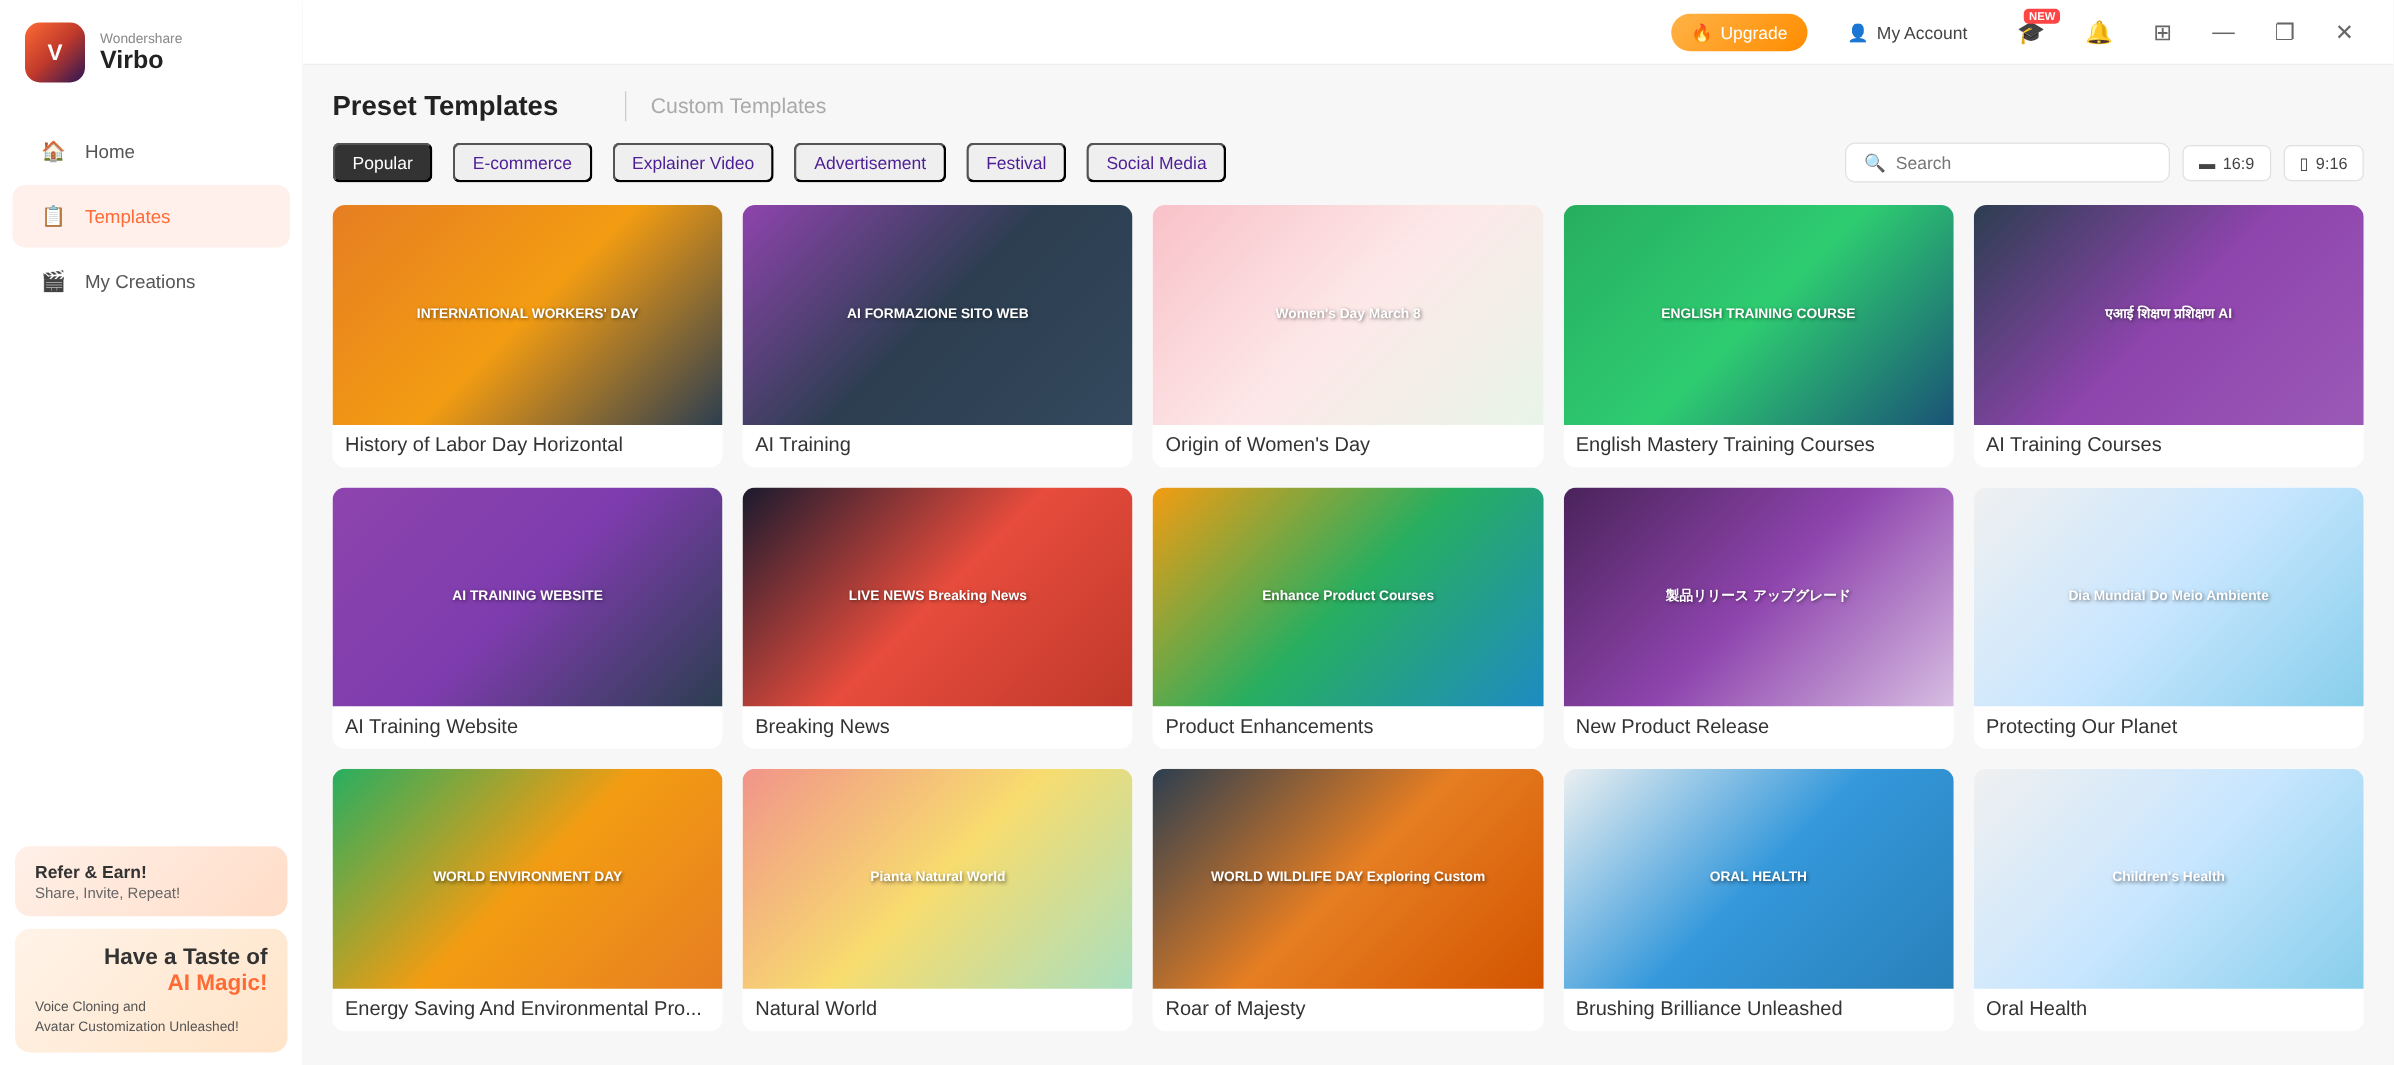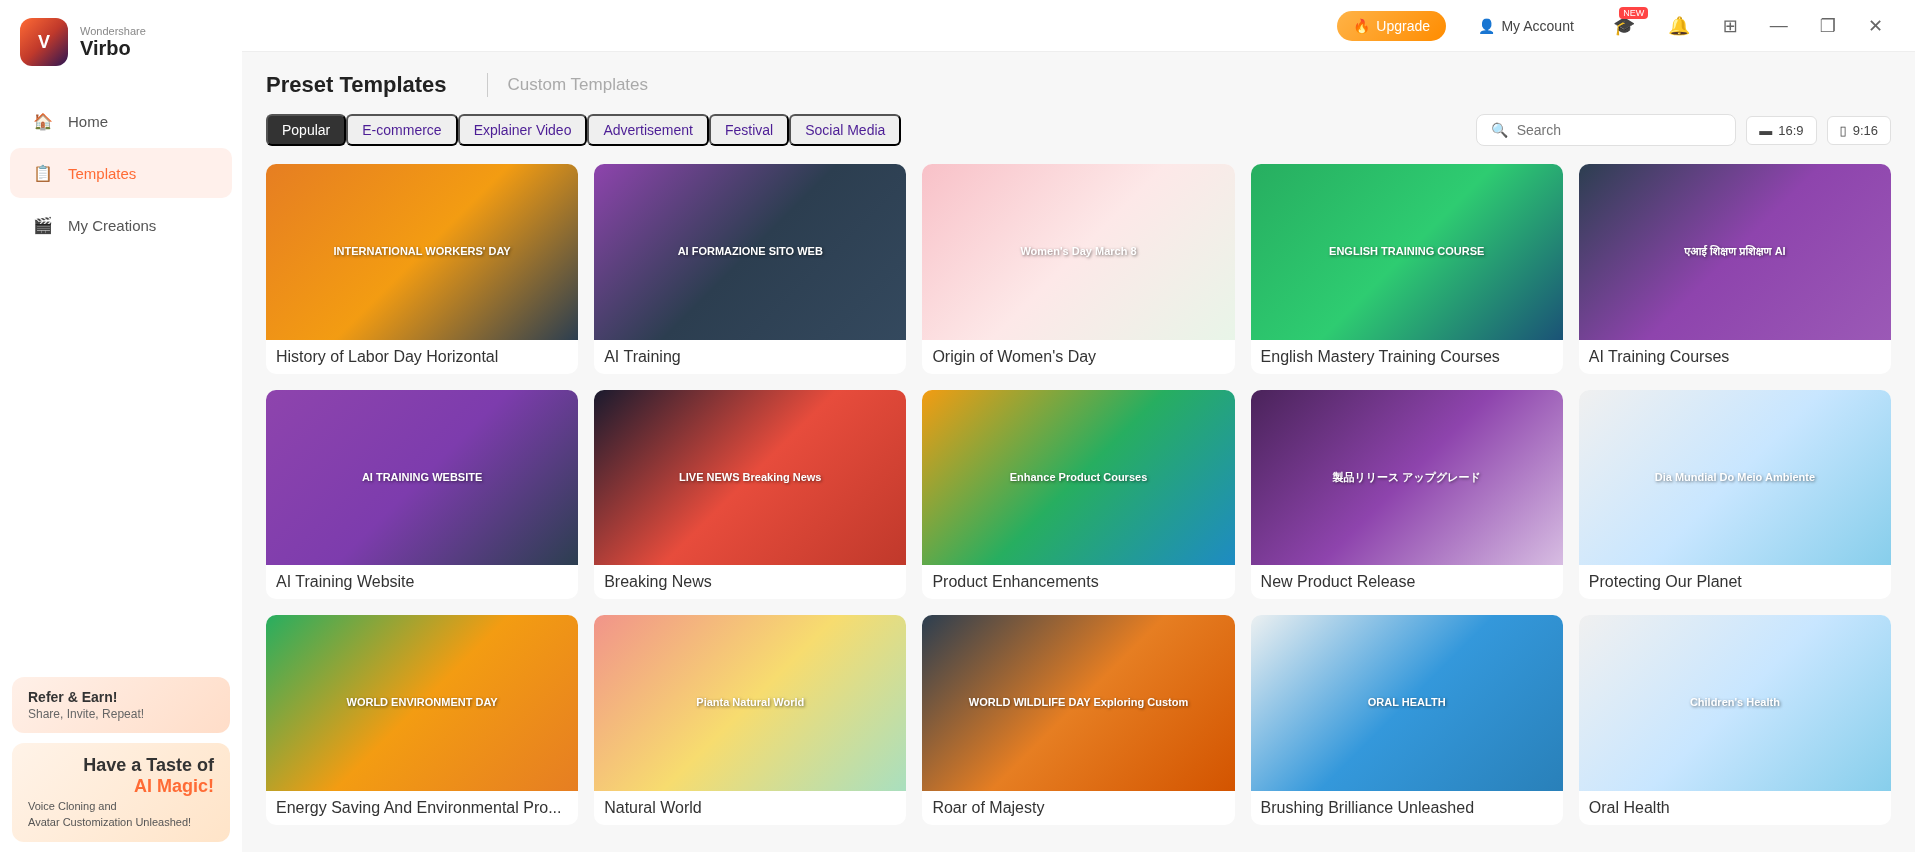--- a/index.html
+++ b/index.html
@@ -73,43 +73,43 @@
     }
     .topbar-btn {
       display: flex; align-items: center; gap: 6px;
       padding: 7px 16px; border-radius: 20px;
       cursor: pointer; font-size: 14px; font-weight: 500;
     }
     .upgrade-btn { background: linear-gradient(135deg, #ffb347, #ff8c00); color: white; border: none; }
     .account-btn { background: none; border: none; color: #444; }
     .icon-btn { background: none; border: none; cursor: pointer; color: #666; font-size: 18px; padding: 4px 8px; }
     .new-badge {
-      background: #ff4444; color: white; font-size: 9px; font-weight: 400;
+      background: #ff4444; color: white; font-size: 9px; font-weight: 700;
       border-radius: 4px; padding: 1px 4px; position: absolute; top: -4px; right: -4px;
     }
     .icon-btn-wrap { position: relative; display: inline-flex; }
 
     
     .content { flex: 1; overflow-y: auto; padding: 20px 24px; background: #f7f7f7; }
 
     
     .template-header {
       display: flex; align-items: center; gap: 0;
       margin-bottom: 16px;
     }
-    .template-title { font-size: 22px; font-weight: 700; color: #222; margin-right: 20px; }
+    .template-title { font-size: 22px; font-weight: 700; color: #222; margin-right: 33px; }
     .divider-v { width: 1px; height: 24px; background: #ccc; margin: 0 20px; }
     .custom-templates { font-size: 17px; color: #aaa; cursor: pointer; }
 
     
     .filter-row {
       display: flex; align-items: center; gap: 0;
       margin-bottom: 18px; justify-content: space-between;
     }
-    .filter-tabs { display: flex; gap: 0; align-items: flex-end; }
+    .filter-tabs { display: flex; gap: 16px; align-items: flex-end; }
     .filter-tab {
       padding: 6px 14px; border-radius: 6px; cursor: pointer;
       font-size: 14px; color: #4c1d95; font-weight: 500;
     }
     .filter-tab.active { background: #333; color: #fff; }
 
     .filter-right { display: flex; align-items: center; gap: 10px; }
     .search-box {
       display: flex; align-items: center; gap: 8px;
       background: #fff; border: 1px solid #e0e0e0;

